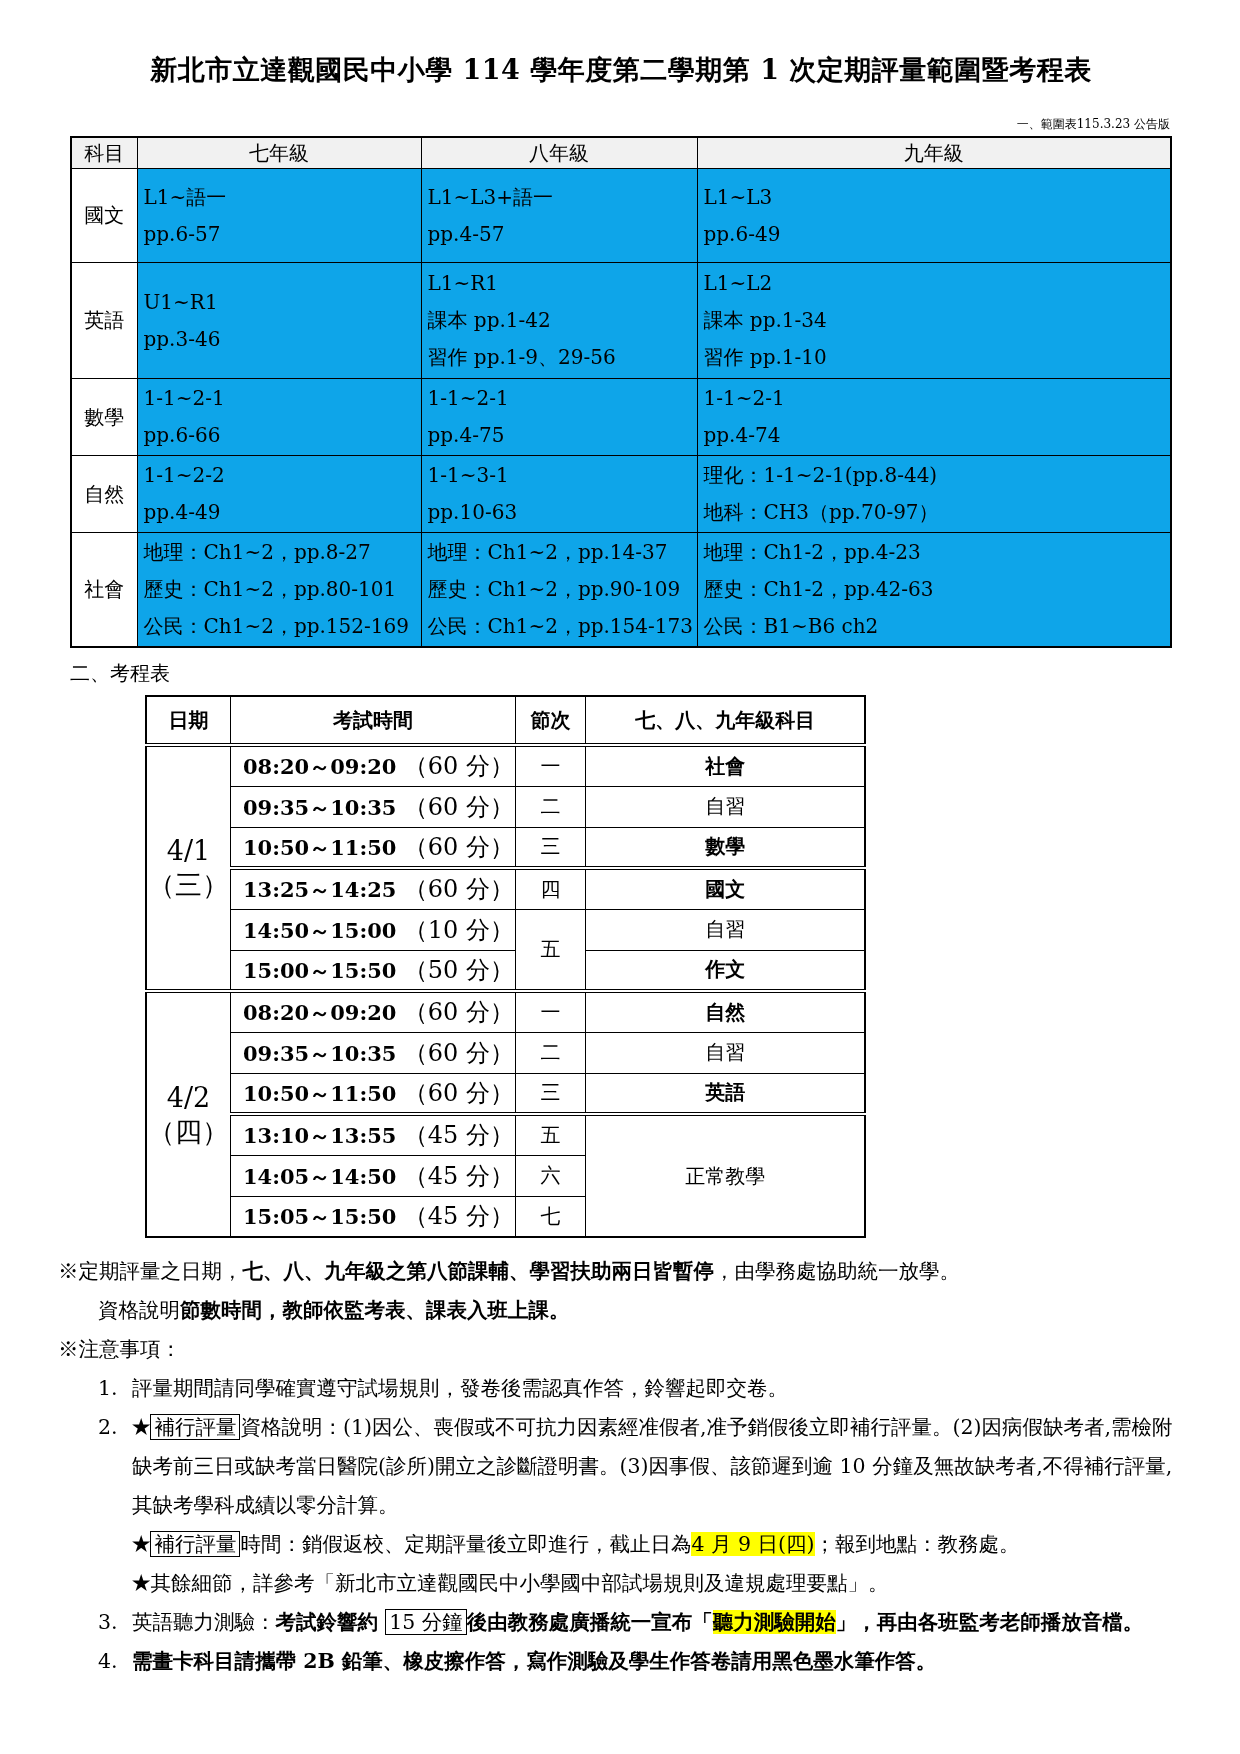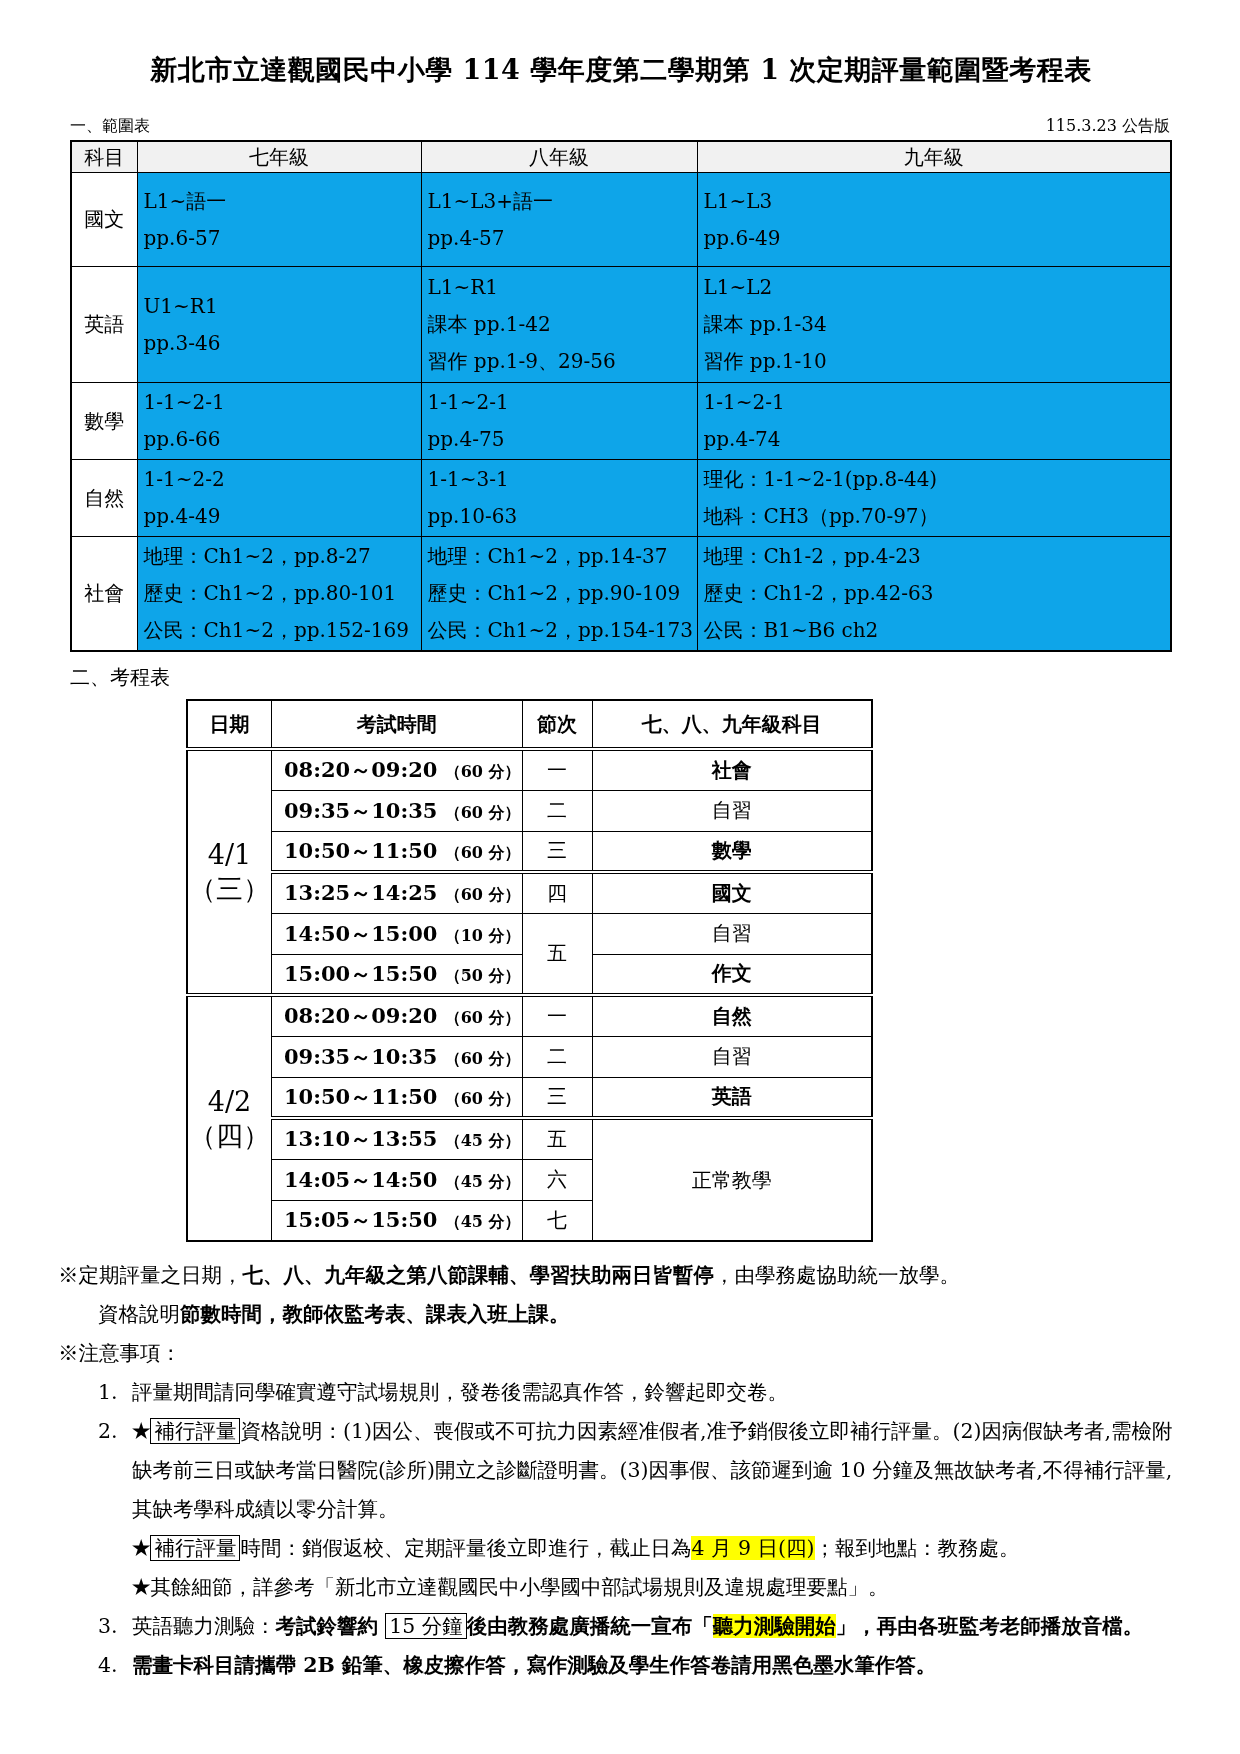--- a/index.html
+++ b/index.html
@@ -8,43 +8,43 @@
     font-family:"DejaVu Serif","Liberation Serif",serif;
     color:#000;
   }
   .page { box-sizing:border-box; width:1240px; height:1754px; padding:52px 68px 0 70px; }
 
   .doc-title {
     text-align:center; font-size:27px; font-weight:700; letter-spacing:0.5px;
     margin:0 0 28px 0; white-space:nowrap;
   }
 
-  .sec-row { display:flex; justify-content:space-between; align-items:flex-end;
-             font-size:16px; margin-bottom:3px; width:1100px; }
+  .sec-row { display:flex; justify-content:flex-end; align-items:flex-end;
+             font-size:12px; margin-bottom:3px; width:1100px; }
 
   
   table.scope { border-collapse:collapse; table-layout:fixed; width:1100px; border:2.5px solid #000; }
   .scope th,.scope td { border:1.5px solid #000; box-sizing:border-box; }
   .scope thead th { background:#f1f1f1; font-weight:400; font-size:20px; height:24px; }
   .scope thead th.g9h { vertical-align:top; padding-top:2px; }
   .scope td.subj { background:#fff; text-align:center; font-size:20px; }
   .scope td.cell { background:#0ea5e9; font-size:20px; padding:1px 6px; vertical-align:middle; }
   .scope .line { line-height:37px; white-space:nowrap; }
   tr.r0 { height:94px; } tr.r1 { height:116px; } tr.r2 { height:75px; }
   tr.r3 { height:75px; } tr.r4 { height:113px; }
 
   .sec2 { font-size:20px; margin:12px 0 8px 0; }
 
   
-  table.sched { border-collapse:collapse; table-layout:fixed; margin-left:116px; border:2px solid #000; }
+  table.sched { border-collapse:collapse; table-layout:fixed; margin-left:75px; border:2px solid #000; }
   .sched th,.sched td { border:1.5px solid #000; text-align:center; font-size:20px; box-sizing:border-box; }
   .sched thead th { height:49px; font-weight:700; border-bottom:4px double #000; font-size:20px; }
   .sched td { height:41px; }
   .sched td.time { text-align:left; padding-left:12px; font-weight:700; font-size:21px; white-space:nowrap; }
-  .sched td.time .dur { font-weight:700; font-size:16px; }
+  .sched td.time .dur { font-weight:400; font-size:24px; }
   .sched td.datec { font-size:27px; line-height:34px; }
   .sched td.sb { font-weight:700; }
   .sched tr.sep td, .sched td.bsep { border-bottom:4px double #000; }
 
   
   .notes { margin-left:-12px; margin-top:14px; font-size:20.5px; width:1124px; }
   .nline { line-height:39px; }
   .indent2 { padding-left:40px; }
   .b { font-weight:700; }
   .hl { background:#ffff00; }

